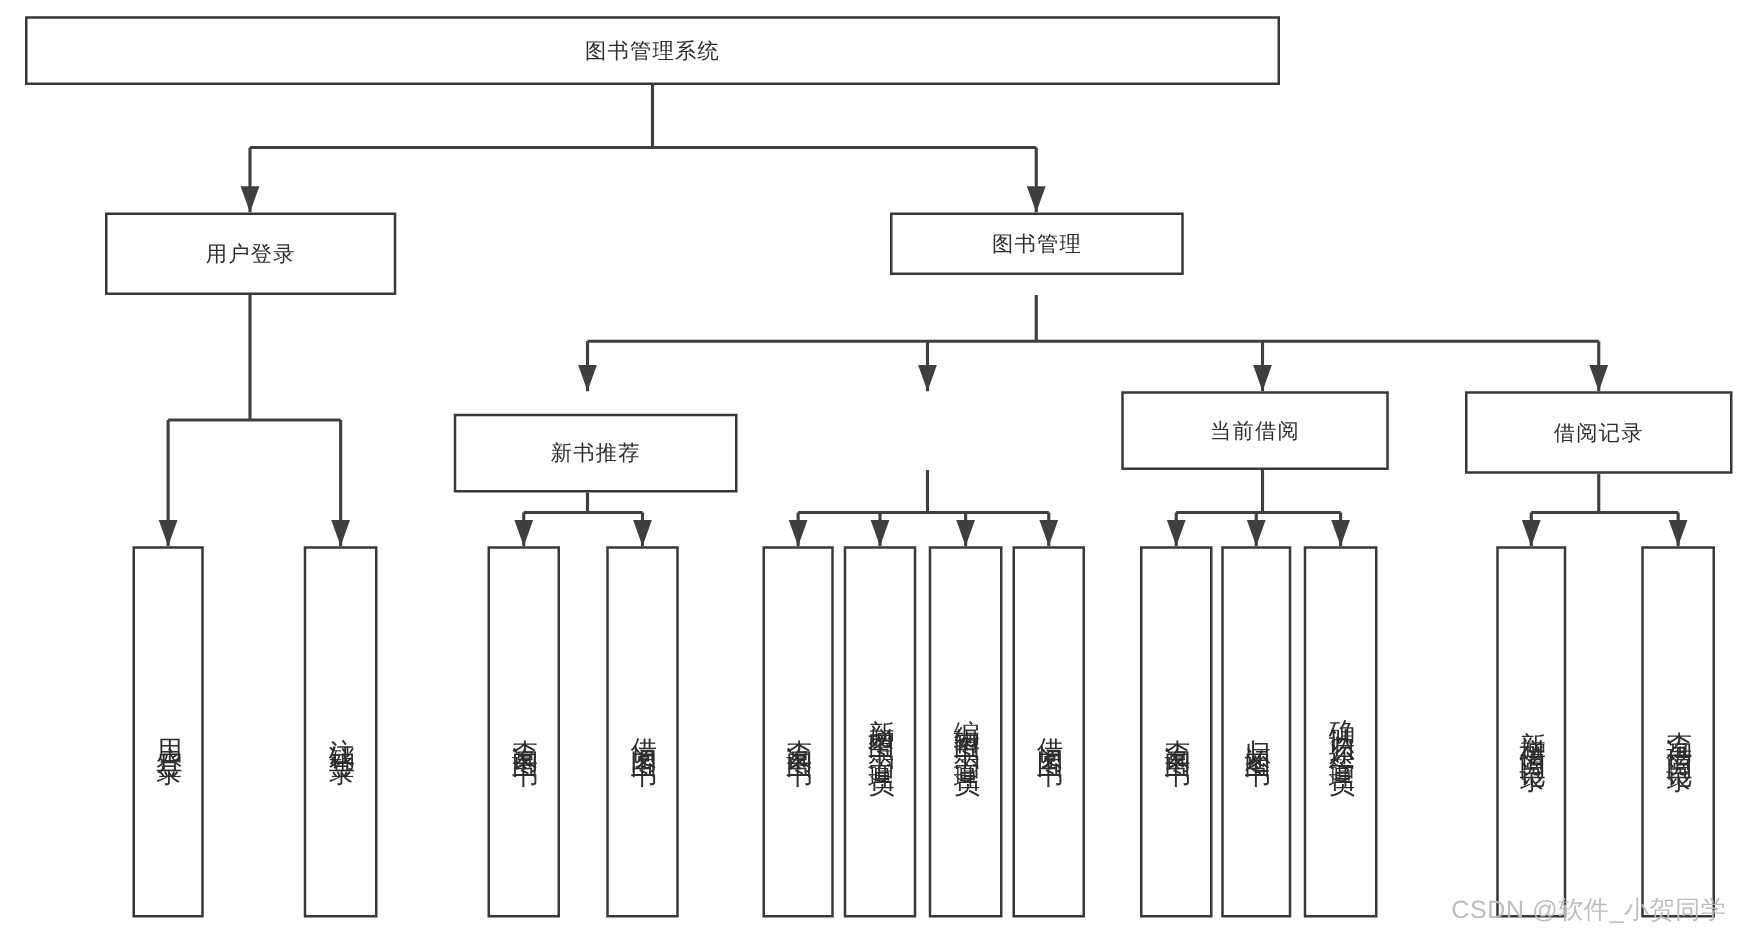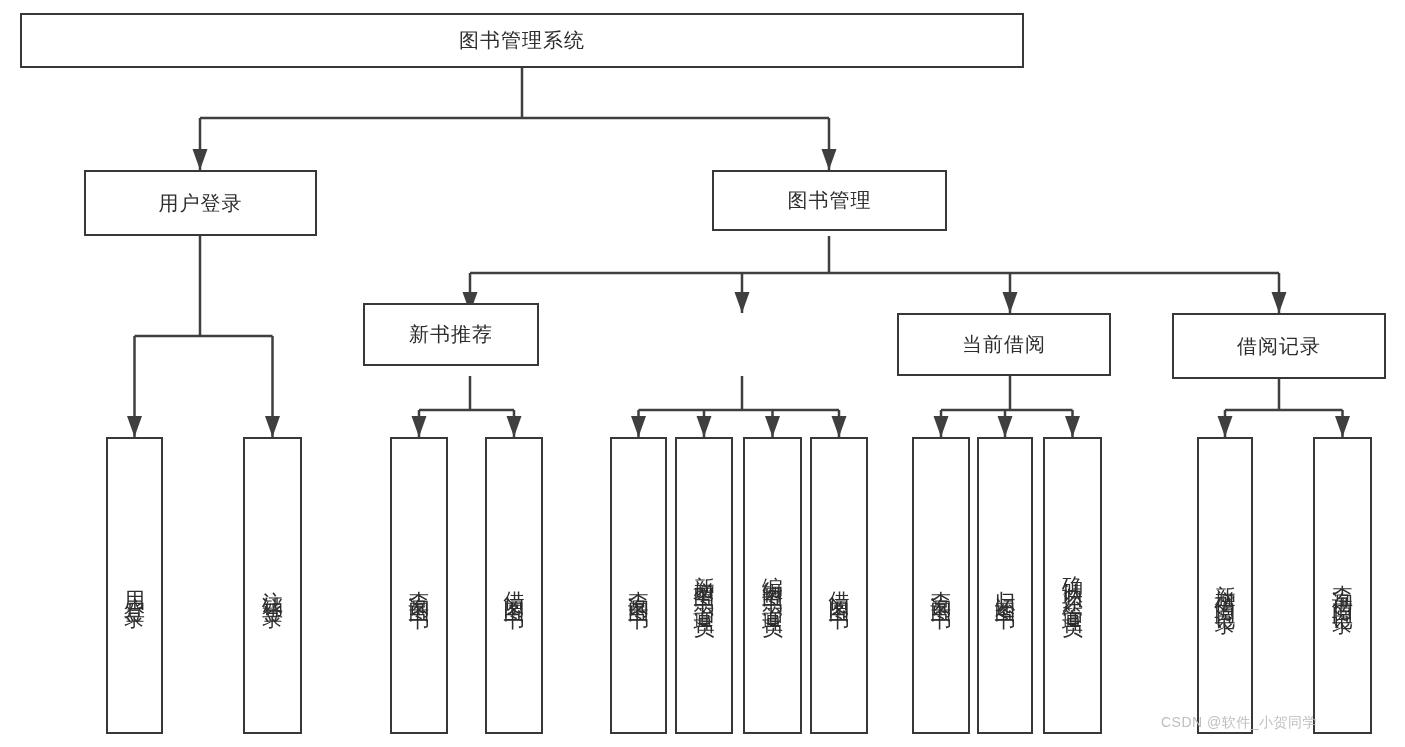--- a/index.html
+++ b/index.html
@@ -15,36 +15,36 @@
   .box{
     position:absolute;
     background:#ffffff;
     border:2.5px solid #383838;
     box-sizing:border-box;
     display:flex;
     align-items:center;
     justify-content:center;
   }
   .hlabel{
-    font-size:20px;
+    font-size:17px;
     letter-spacing:1px;
     color:#2d2d2d;
     white-space:nowrap;
   }
   .vlabel{
     writing-mode:vertical-rl;
     font-size:21px;
     letter-spacing:6px;
     color:#2d2d2d;
     line-height:1.15;
   }
   .watermark{
     position:absolute;
     left:1161px;top:714px;
-    font-size:14px;
+    font-size:20px;
     letter-spacing:0.5px;
     color:rgba(186,186,186,0.95);
     white-space:nowrap;
     z-index:5;
   }
 </style>
 </head>
 <body>
 
 <div class="canvas">
@@ -80,25 +80,25 @@
     </g>
   </svg>
 
   <div class="box" style="left:20px;top:13px;width:1004px;height:55px">
     <span class="hlabel">图书管理系统</span>
   </div>
 
   <div class="box" style="left:84px;top:170px;width:233px;height:66px">
     <span class="hlabel">用户登录</span>
   </div>
-  <div class="box" style="left:712px;top:170px;width:235px;height:61px">
+  <div class="box" style="left:712px;top:170px;width:235px;height:50px">
     <span class="hlabel">图书管理</span>
   </div>
 
-  <div class="box" style="left:363px;top:303px;width:176px;height:63px">
+  <div class="box" style="left:363px;top:331px;width:227px;height:63px">
     <span class="hlabel">新书推荐</span>
   </div>
   <div class="box" style="left:897px;top:313px;width:214px;height:63px">
     <span class="hlabel">当前借阅</span>
   </div>
   <div class="box" style="left:1172px;top:313px;width:214px;height:66px">
     <span class="hlabel">借阅记录</span>
   </div>
 
   <div class="box" style="left:106px;top:437px;width:57px;height:297px">

